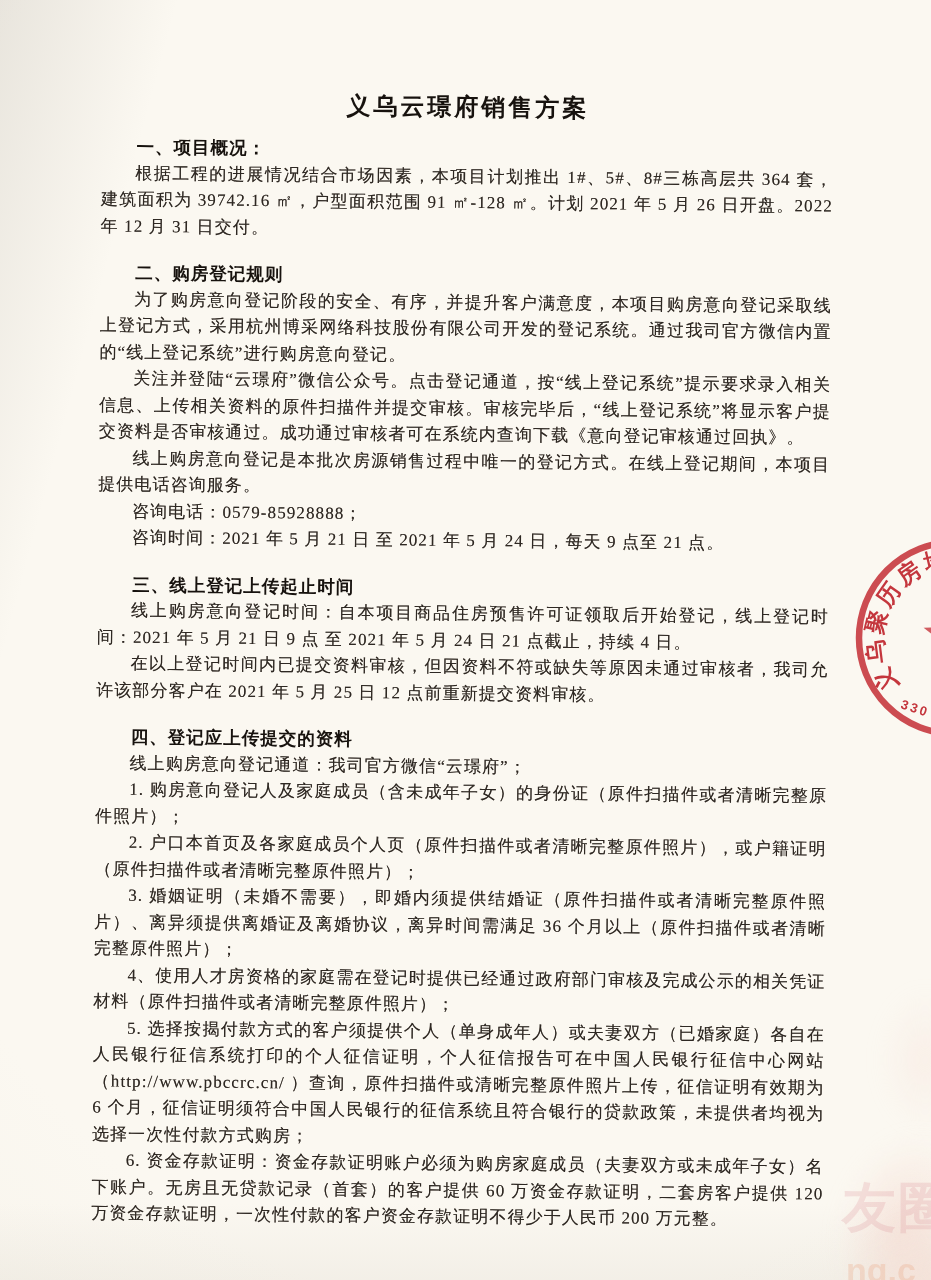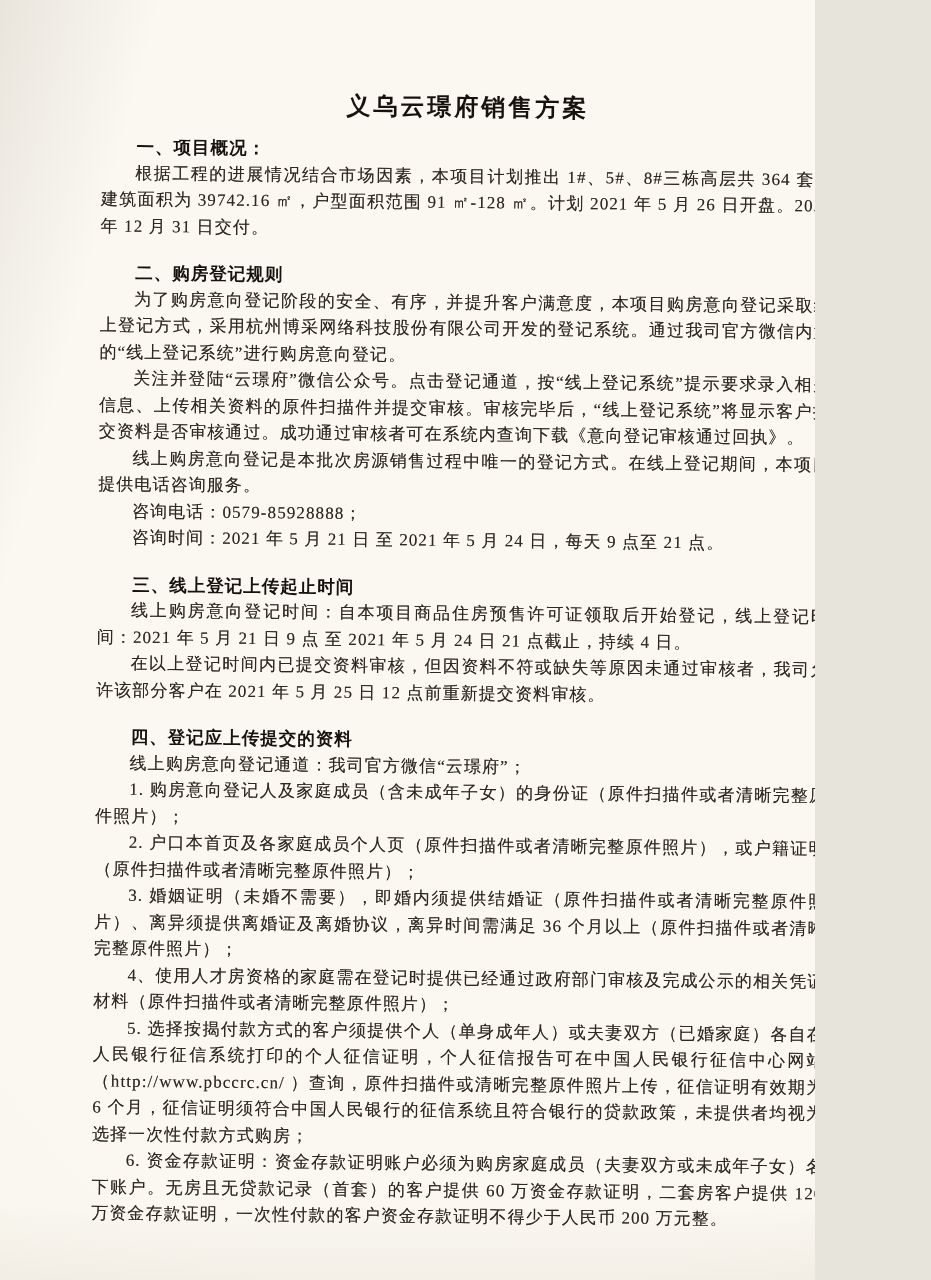--- a/index.html
+++ b/index.html
@@ -1,17 +1,17 @@
 <!DOCTYPE html>
 <html><head>
 <meta charset="utf-8">
 <style>
   html,body{margin:0;padding:0;background:#e7e4dc;}
   .page{
-    position:relative;width:815px;height:1280px;overflow:hidden;
+    position:relative;width:931px;height:1280px;overflow:hidden;
     background:
       linear-gradient(105deg, rgba(190,185,175,0.30) 0%, rgba(190,185,175,0.0) 14%),
       linear-gradient(0deg, rgba(205,198,186,0.18) 0%, rgba(205,198,186,0.0) 6%),
       radial-gradient(130% 110% at 55% 42%, #fbf8f1 55%, #f3efe5 100%);
     font-family:"Liberation Serif","DejaVu Serif",serif;
   }
   .content{
     position:absolute;left:102px;top:90px;width:732px;
     transform:rotate(0.55deg);transform-origin:50% 0;
     color:#2e2823;

